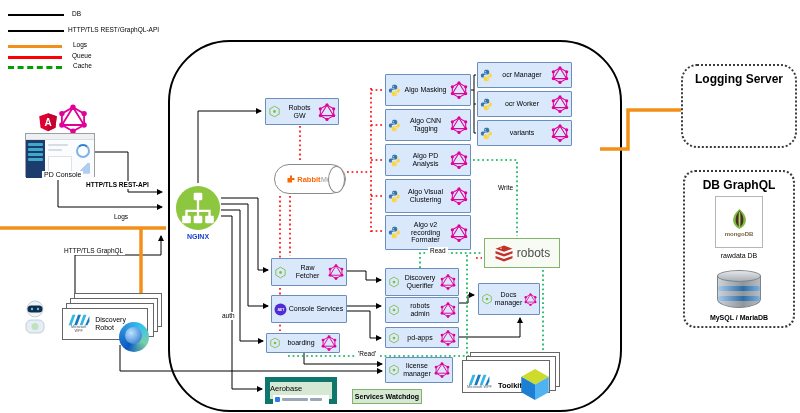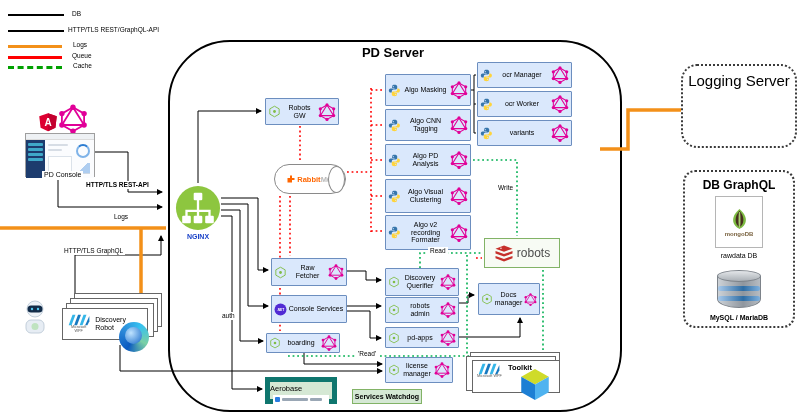--- a/index.html
+++ b/index.html
@@ -47,21 +47,21 @@
   
   #n-aerobase{left:265px;top:377px;width:72px;height:27px;background:#d5e8d4;border:5px solid #0f766e;text-align:left;font-size:7.5px;padding-top:2px;}
   #n-aerobase .logostrip{margin:2px auto 0;width:56px;height:9px;background:#fff;display:flex;align-items:center;gap:2px;padding:0 2px;box-sizing:border-box;}
   #n-aerobase .logostrip .sq{width:5px;height:5px;background:#2a7de1;border-radius:1px;}
   #n-aerobase .logostrip .bar{height:3px;background:#9aa7b5;border-radius:1px;}
   #n-watchdog{left:352px;top:389px;width:70px;height:15px;background:#d5e8d4;border:1px solid #82b366;display:flex;align-items:center;justify-content:center;font-size:7px;font-weight:bold;}
   
   .card{position:absolute;background:#fff;border:1px solid #666;}
   #toolkit-b1{left:470px;top:352px;width:88px;height:33px;}
   #toolkit-b2{left:466px;top:356px;width:88px;height:33px;}
-  #toolkit-front{left:462px;top:360px;width:88px;height:33px;display:flex;align-items:flex-start;gap:6px;padding:2px 4px;box-sizing:border-box;margin-left:10px;}
+  #toolkit-front{left:462px;top:360px;width:88px;height:33px;display:flex;align-items:flex-end;gap:6px;padding:2px 4px;box-sizing:border-box;}
   #toolkit-cube{left:520px;top:368px;width:30px;height:33px;z-index:3;}
   .wpf-logo{display:flex;flex-direction:column;align-items:center;line-height:1;}
   .wpf-logo .ic{width:22px;height:12px;}
   .wpf-logo .cap{font-size:3.8px;color:#5a5a5a;text-align:center;}
   #toolkit-front .tklbl{font-size:7.5px;font-weight:bold;}
   
   #nginx-icon{left:175px;top:185px;width:46px;height:46px;}
   #nginx-label{left:171px;top:233px;width:54px;text-align:center;font-size:7px;font-weight:bold;color:#1a42c8;}
   
   #angular-icon{left:38px;top:112px;width:20px;height:20px;}
@@ -79,21 +79,21 @@
   
   #robot-icon{left:22px;top:300px;width:26px;height:38px;}
   #stack-1{left:74px;top:293px;width:86px;height:32px;}
   #stack-2{left:70px;top:298px;width:86px;height:32px;}
   #stack-3{left:66px;top:303px;width:86px;height:32px;}
   #robot-front{left:62px;top:308px;width:86px;height:32px;display:flex;align-items:center;gap:5px;padding:2px 4px;box-sizing:border-box;z-index:3;}
   #robot-front .rlbl{font-size:7px;line-height:1.15;}
   #edge-circle{left:119px;top:322px;width:30px;height:30px;border-radius:50%;background:conic-gradient(from 210deg,#0a59c0,#2b88d8,#35c1f1,#7ad0a5,#0a59c0);z-index:4;}
   #edge-circle::after{content:"";position:absolute;left:6px;top:5px;width:17px;height:17px;border-radius:50%;background:radial-gradient(circle at 35% 35%,#bfe3ff,#1468c8);}
   
-  #logging-title{left:681px;top:72px;width:116px;text-align:center;font-size:15px;font-weight:normal;}
+  #logging-title{left:681px;top:72px;width:116px;text-align:center;font-size:12px;font-weight:bold;}
   #seq-wrap{left:681px;top:98px;width:116px;display:flex;align-items:flex-start;justify-content:center;gap:2px;}
   #seq-wrap .seqtxt{font-size:19px;font-weight:bold;color:#15233c;line-height:1;}
   #seq-wrap .ic{width:9px;height:11px;margin-top:1px;}
   #db-title{left:683px;top:178px;width:112px;text-align:center;font-size:12px;font-weight:bold;}
   #mongo-box{left:715px;top:196px;width:48px;height:52px;background:#fff;border:1px solid #b5b5b5;display:flex;flex-direction:column;align-items:center;justify-content:center;gap:1px;}
   #mongo-box .ic{width:17px;height:22px;}
   #mongo-box .mtxt{font-size:6px;font-weight:bold;color:#7a6340;}
   #rawdata-label{left:719px;top:252px;width:40px;text-align:center;font-size:7px;}
   #mysql-cyl{left:717px;top:270px;width:44px;height:42px;}
   #mysql-cyl .top{position:absolute;left:0;top:0;width:44px;height:12px;border-radius:50%;background:linear-gradient(#e3e6e9,#aab0b6);border:1px solid #7d838a;box-sizing:border-box;}
@@ -161,21 +161,20 @@
   <div class="lgline" style="left:8px;top:45px;width:54px;border-top:3px solid #f39019;"></div>
   <div class="lgline" style="left:8px;top:56px;width:54px;border-top:3px solid #ff0000;"></div>
   <div class="lgline" style="left:8px;top:66px;width:54px;border-top:3px dashed #00a000;"></div>
   <div class="chip" style="left:70px;top:10px;">DB</div>
   <div class="chip" style="left:66px;top:26px;">HTTP/TLS REST/GraphQL-API</div>
   <div class="chip" style="left:71px;top:41px;">Logs</div>
   <div class="chip" style="left:70px;top:52px;">Queue</div>
   <div class="chip" style="left:71px;top:62px;">Cache</div>
 
   <div class="abs" id="pd-server"></div>
-  <div class="txt" id="pd-server-title">PD Server</div>
   <div class="node" id="logging-server"></div>
   <div class="txt" id="logging-title" style="z-index:2;">Logging Server</div>
   <div class="node" id="db-server"></div>
   <div class="txt" id="db-title" style="z-index:2;">DB GraphQL</div>
   <div class="node" id="mongo-box">
     <span class="ic">
         <svg viewBox="0 0 24 30">
           <path d="M12 1C7 5.5 3 10.5 3 16.5 3 23 8 27.5 12 29c4-1.5 9-6 9-12.5C21 10.5 17 5.5 12 1Z" fill="#7dbb42"></path>
           <path d="M12 3.5C8.5 7.5 6.5 11.5 6.5 16.5c0 5 2.5 8.5 5.5 10 3-1.5 5.5-5 5.5-10 0-5-2-9-5.5-13Z" fill="#46301e"></path>
           <path d="M11.3 5h1.4c.9 4 .9 18 0 22h-1.4c-.9-4-.9-18 0-22Z" fill="#a8cf6e"></path>

